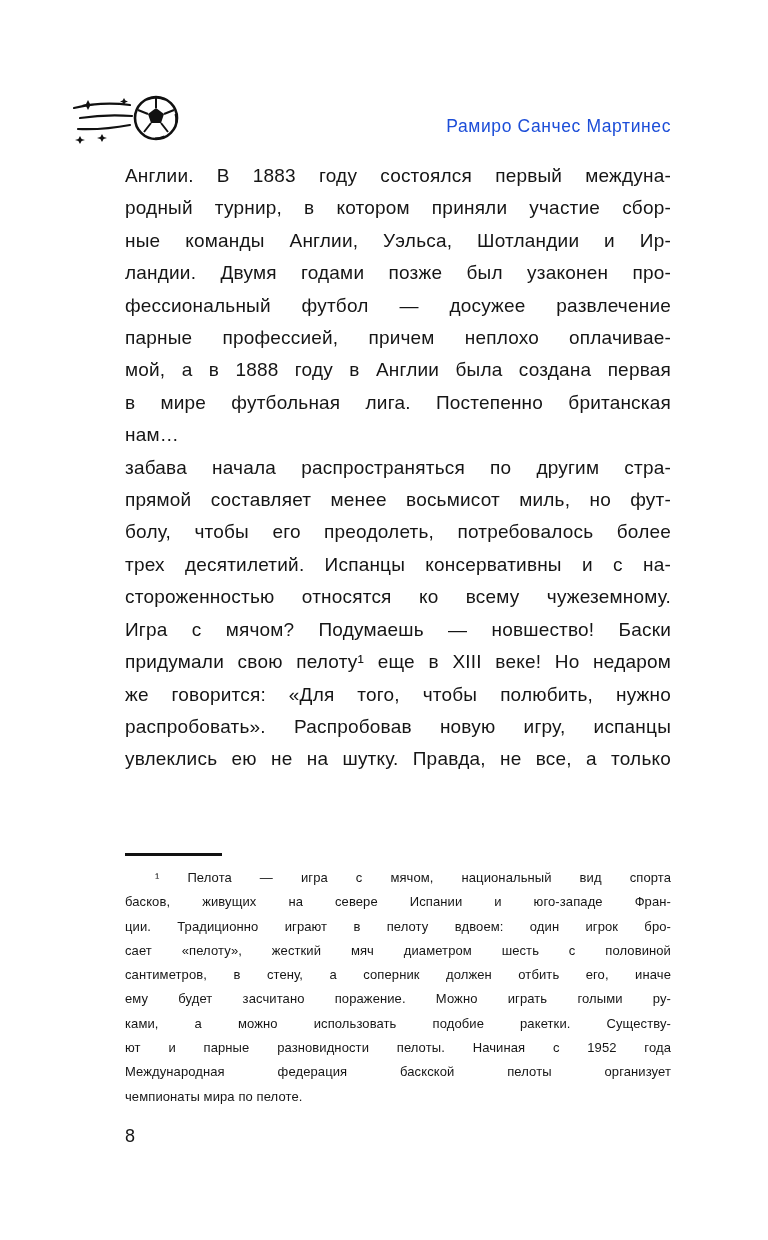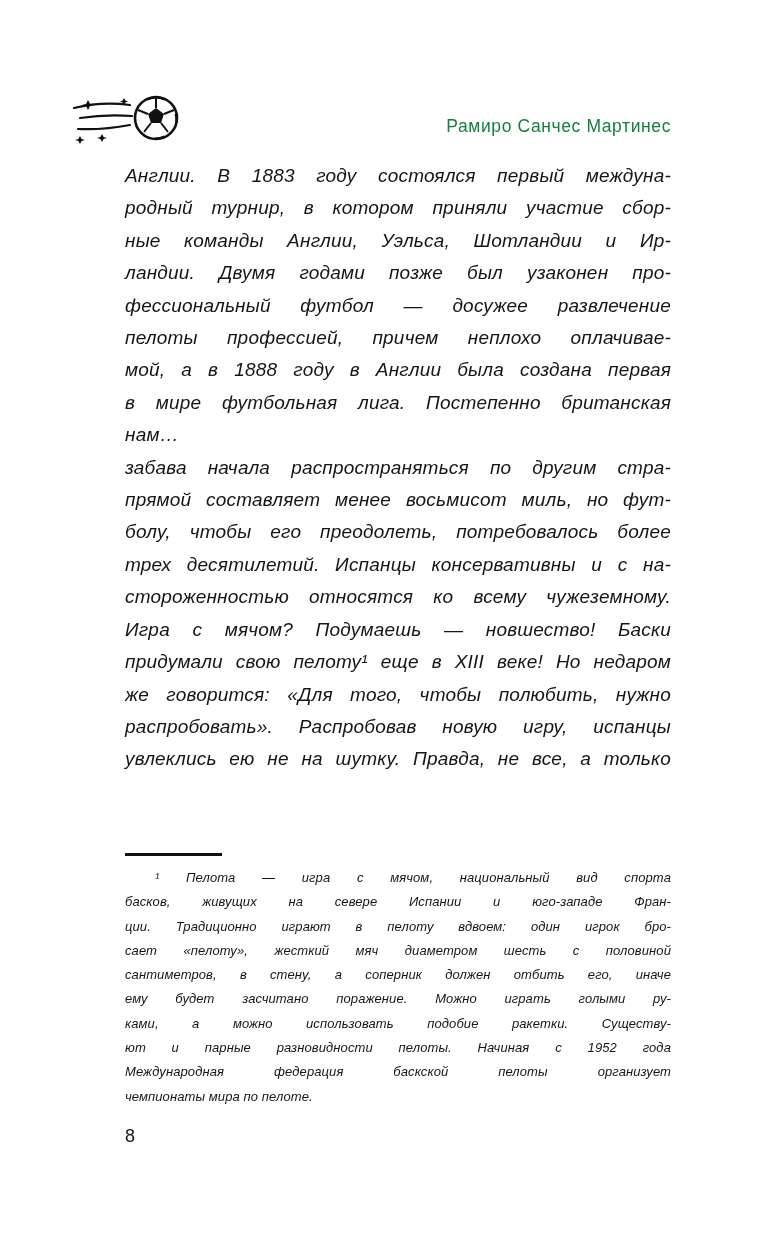--- a/index.html
+++ b/index.html
@@ -20,21 +20,21 @@
     height: 52px;
   }
   .author {
     position: absolute;
     left: 125px;
     top: 116px;
     width: 546px;
     text-align: right;
     font-size: 17.5px;
     letter-spacing: 0.6px;
-    color: #15803d;
+    color: #1d4ed8;
   }
   .body-text {
     position: absolute;
     left: 125px;
     top: 160px;
     width: 546px;
     font-size: 19px;
     line-height: 32.4px;
     letter-spacing: 0.2px;
   }
@@ -52,21 +52,20 @@
     top: 866px;
     width: 546px;
     font-size: 13px;
     line-height: 24.3px;
     letter-spacing: 0.1px;
   }
   .line {
     text-align: justify;
     text-align-last: justify;
     white-space: normal;
-    font-style: italic;
   }
   .line.last { text-align-last: left; }
   .line.indent { padding-left: 30px; }
   .page-number {
     position: absolute;
     left: 125px;
     top: 1126px;
     font-size: 18px;
     color: #161616;
   }
@@ -99,21 +98,21 @@
 
   <div class="author">Рамиро  Санчес  Мартинес</div>
 
   <div class="body-text">
       <div class="paragraph">
         <div class="line">Англии. В 1883 году состоялся первый междуна-</div>
         <div class="line">родный турнир, в котором приняли участие сбор-</div>
         <div class="line">ные команды Англии, Уэльса, Шотландии и Ир-</div>
         <div class="line">ландии. Двумя годами позже был узаконен про-</div>
         <div class="line">фессиональный футбол — досужее развлечение</div>
-        <div class="line">пелоты профессией, причем неплохо оплачивае-</div>
+        <div class="line">парные профессией, причем неплохо оплачивае-</div>
         <div class="line">мой, а в 1888 году в Англии была создана первая</div>
         <div class="line">в мире футбольная лига. Постепенно британская</div>
         <div class="line last">нам…</div>
         <div class="line">забава начала распространяться по другим стра-</div>
       </div>
       <div class="paragraph">
         <div class="line">прямой составляет менее восьмисот миль, но фут-</div>
         <div class="line">болу, чтобы его преодолеть, потребовалось более</div>
         <div class="line">трех десятилетий. Испанцы консервативны и с на-</div>
         <div class="line">стороженностью относятся ко всему чужеземному.</div>

